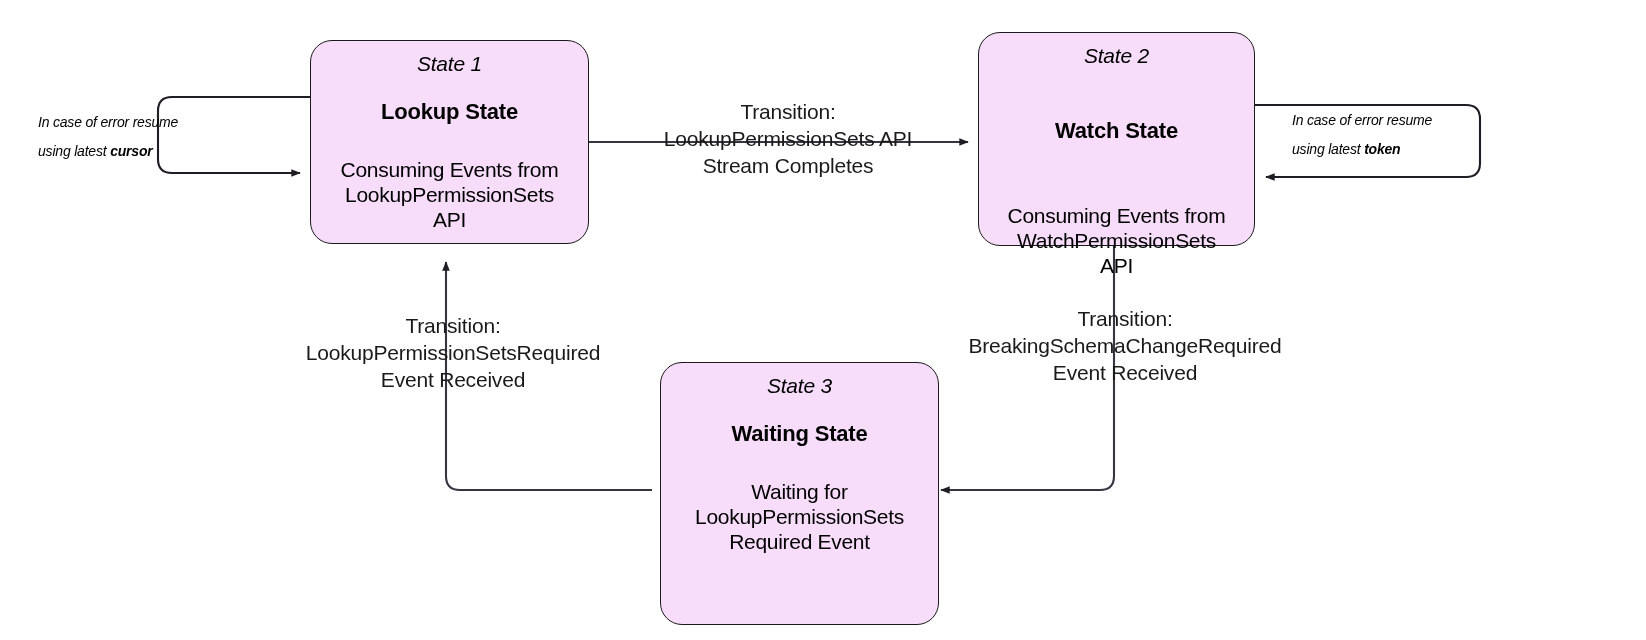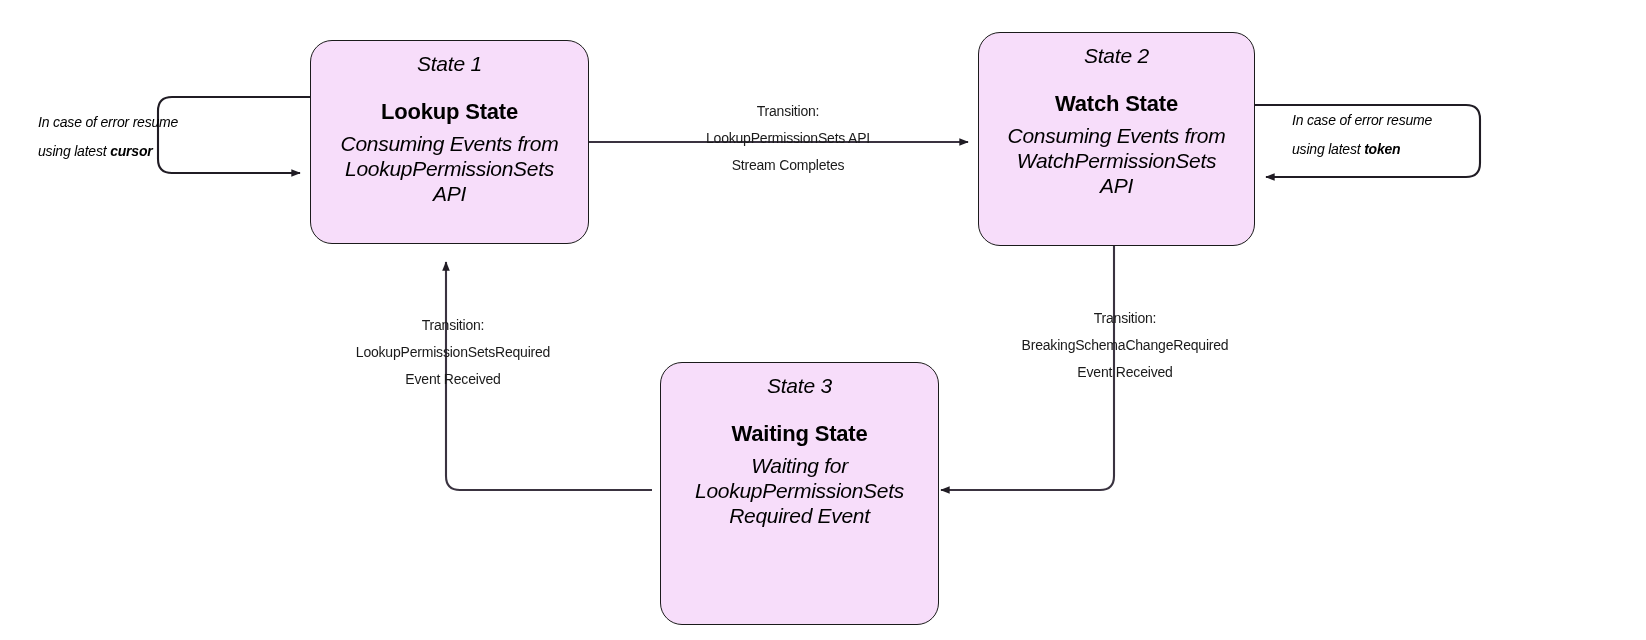--- a/index.html
+++ b/index.html
@@ -47,37 +47,36 @@
     letter-spacing: -0.2px;
   }
   .state-title {
     font-weight: bold;
     font-size: 22px;
     line-height: 26px;
     letter-spacing: -0.2px;
     margin-top: 22px;
   }
   .state-desc {
-    font-style: italic;
     font-weight: 400;
     font-size: 21px;
     line-height: 25px;
     letter-spacing: -0.3px;
-    margin-top: 6px;
+    margin-top: 32px;
     white-space: pre-line;
   }
   #state-1 { left: 310px; top: 40px;  width: 279px; height: 204px; }
-  #state-2 { left: 978px; top: 32px;  width: 277px; height: 214px; }
+  #state-2 { left: 978px; top: 32px;  width: 277px; height: 214px; gap: 27px; }
   #state-3 { left: 660px; top: 362px; width: 279px; height: 263px; }
 
   .edge-label {
     position: absolute;
     text-align: center;
     color: #1a1a1a;
-    font-size: 14px;
+    font-size: 21px;
     line-height: 27px;
     font-weight: 400;
     white-space: pre-line;
     letter-spacing: -0.2px;
   }
   #label-top    { left: 612px;  top: 98px;  width: 352px; }
   #label-bottom-left  { left: 262px; top: 312px; width: 382px; }
   #label-bottom-right { left: 930px; top: 305px; width: 390px; }
 
   .note {

